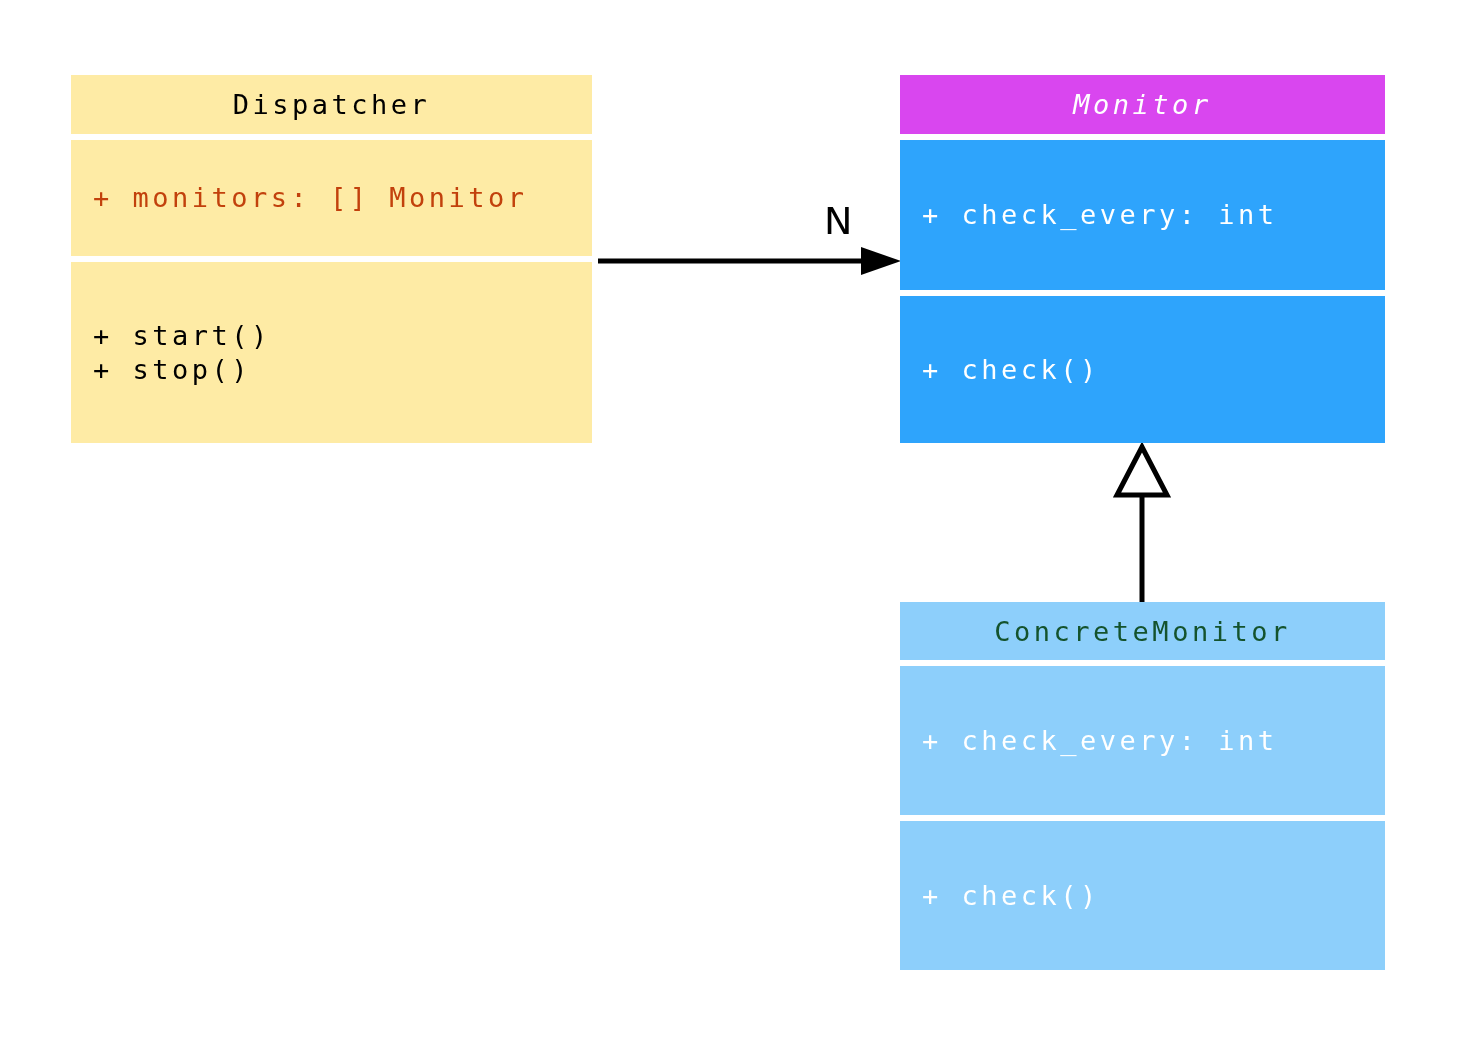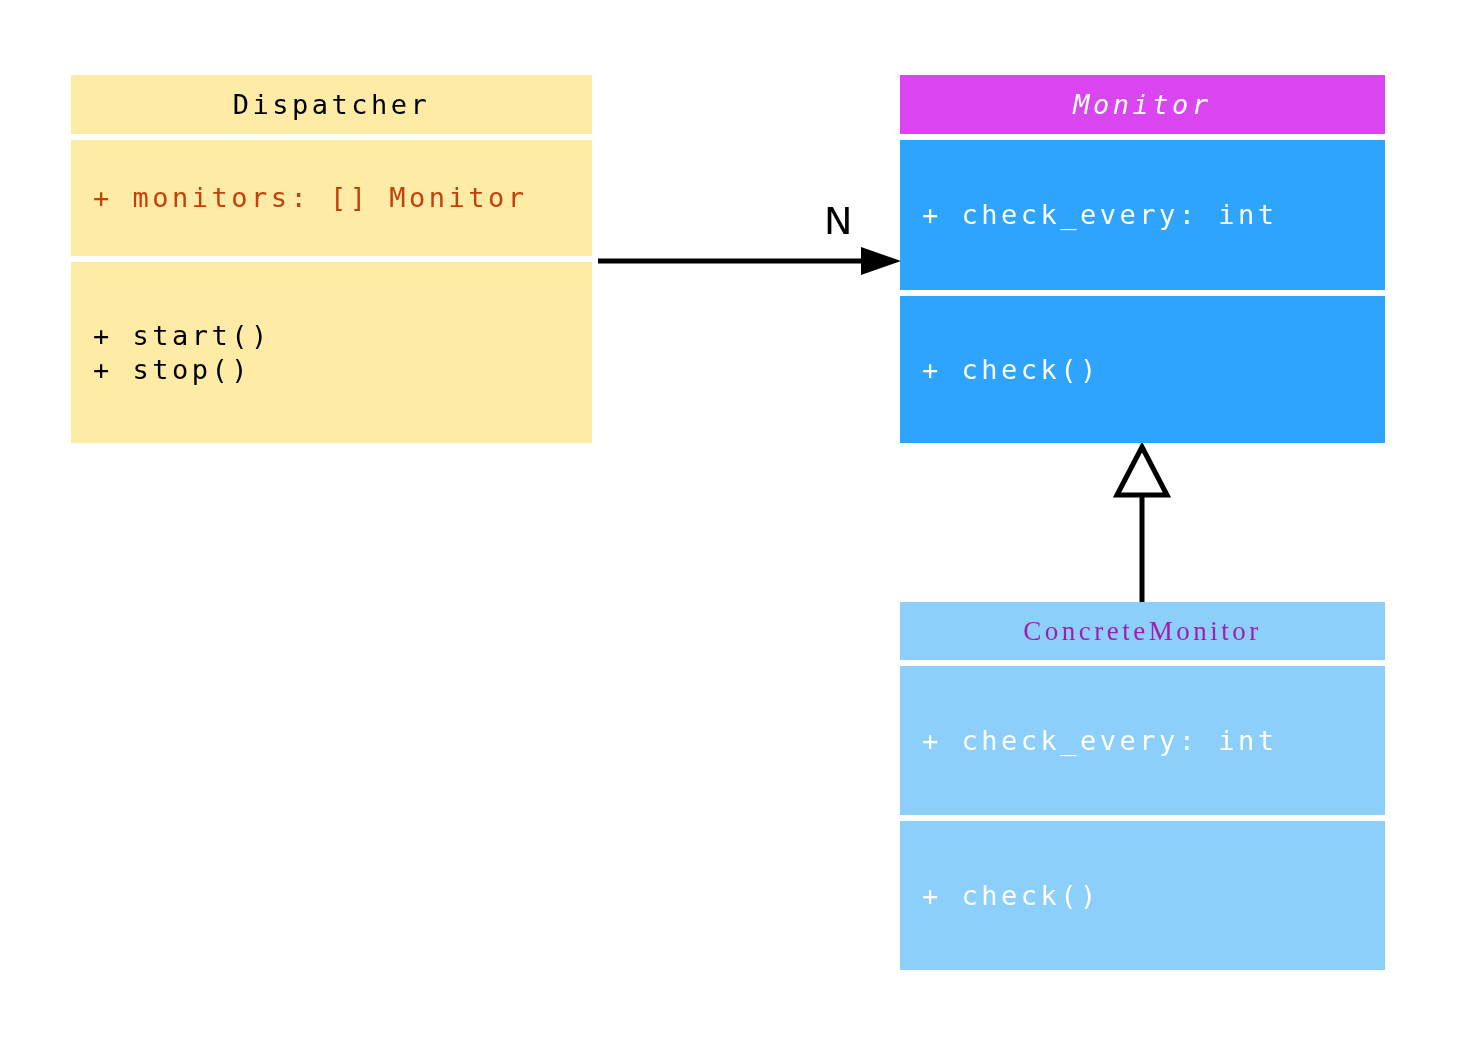--- a/index.html
+++ b/index.html
@@ -109,21 +109,21 @@
     <div class="sec header" style="background-color: #d946ef; color: rgb(255, 255, 255);">Monitor</div>
     <div class="sec body attrs" style="background-color: rgb(46, 164, 252); color: rgb(255, 255, 255);">
       <div>+ check_every: int</div>
     </div>
     <div class="sec body methods" style="background-color: rgb(46, 164, 252); color: rgb(255, 255, 255);">
       <div>+ check()</div>
     </div>
   </div>
 
   <div class="class-box box-concrete-monitor">
-    <div class="sec header" style="background-color: rgb(141, 207, 251); color: #a21caf; font-family: Liberation Serif, serif;">ConcreteMonitor</div>
+    <div class="sec header" style="background-color: rgb(141, 207, 251); color: #14532d;">ConcreteMonitor</div>
     <div class="sec body attrs" style="background-color: rgb(141, 207, 251); color: rgb(255, 255, 255);">
       <div>+ check_every: int</div>
     </div>
     <div class="sec body methods" style="background-color: rgb(141, 207, 251); color: rgb(255, 255, 255);">
       <div>+ check()</div>
     </div>
   </div>
 
 </div>
 

